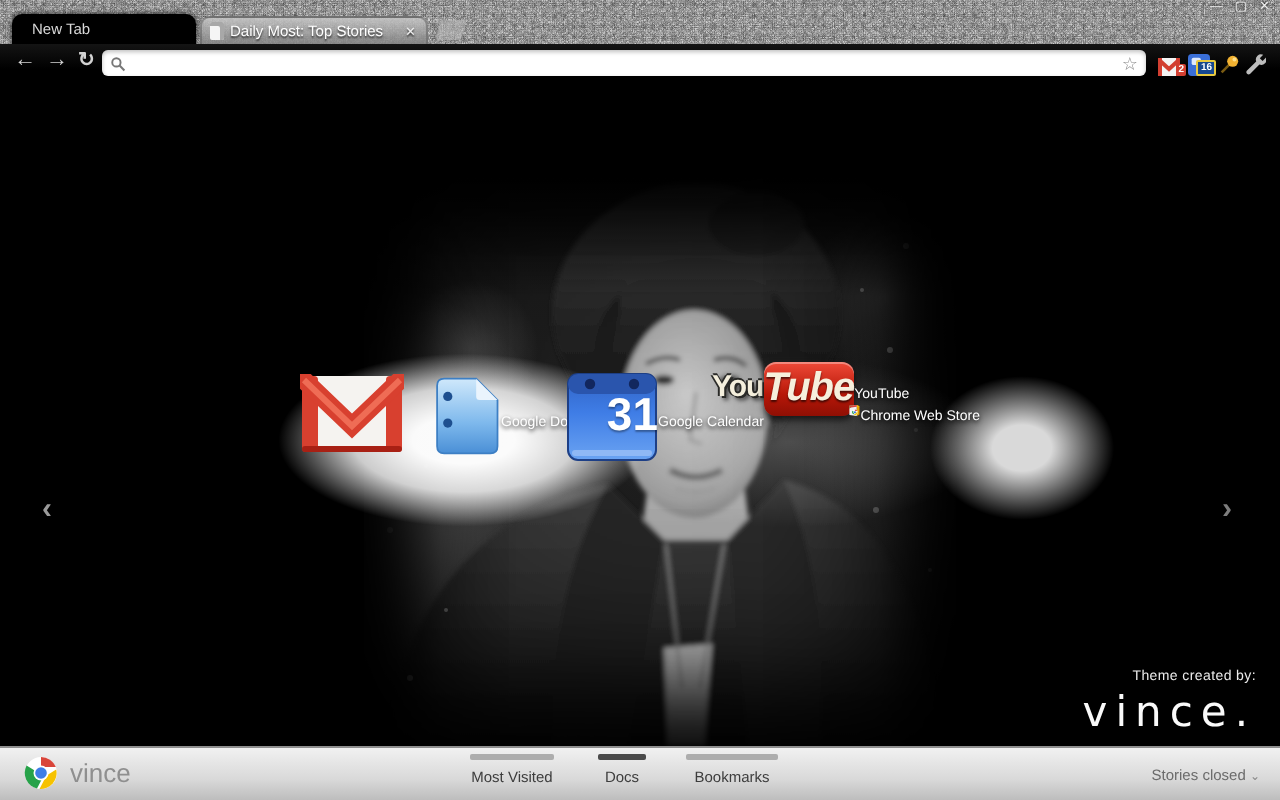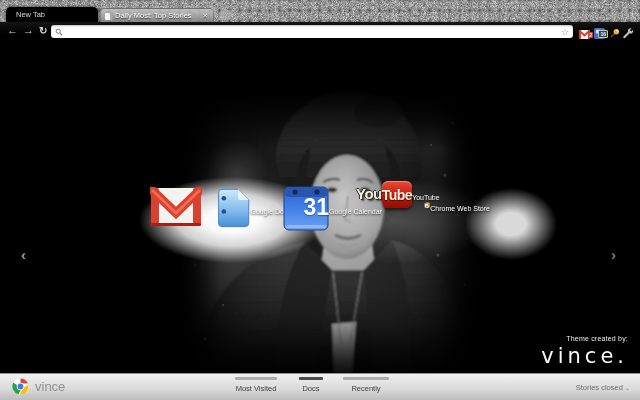--- a/index.html
+++ b/index.html
@@ -87,22 +87,22 @@
   .app-cal{left:283px;top:145px;width:72px;}
   .app-yt{left:356px;top:140px;width:68px;}
   .app-ws{left:424px;top:138px;width:66px;}
   .yt-top{font-size:15px;font-weight:bold;color:#f4efdd;letter-spacing:-0.5px;
      text-shadow:1px 1px 0 #2a2a28, -1px 0 0 #2a2a28, 0 -1px 0 #2a2a28, 2px 2px 2px rgba(0,0,0,.7);
      line-height:16px;}
   .yt-box{margin-top:1px;width:46px;height:27px;border-radius:6px;
      background:linear-gradient(#ef4a38,#b71708 60%,#8f0f04);
      box-shadow:0 2px 3px rgba(0,0,0,.6), inset 0 1px 0 rgba(255,255,255,.35);
      display:flex;align-items:center;justify-content:center;}
-  .yt-bottom{font-size:14px;font-weight:bold;color:#f6efdc;letter-spacing:-0.5px;
-     text-shadow:0 1px 1px rgba(0,0,0,.6);}
+  .yt-bottom{font-size:20px;font-weight:bold;color:#f6efdc;letter-spacing:-0.5px;
+     text-shadow:0 1px 1px rgba(0,0,0,.6);font-style:italic;}
   .cal-day{position:absolute;left:0;top:9px;width:100%;text-align:right;
      font-size:23px;font-weight:bold;color:#fff;text-shadow:0 1px 1px rgba(0,0,0,.35);}
   
   .pg{position:absolute;z-index:10;font-size:15px;font-weight:bold;line-height:16px;}
   .pg-prev{left:21px;top:207px;color:#9a9a9a;}
   .pg-next{left:611px;top:207px;color:#7d7d7d;}
   
   .credit{position:absolute;right:12px;top:295px;z-index:10;text-align:right;}
   .credit-prefix{font-size:7px;color:#ececec;letter-spacing:.2px;}
   .credit-name{margin-top:2px;font-size:21px;color:#fafafa;letter-spacing:4px;
@@ -357,21 +357,21 @@
     <div class="bb-item bb-mostvisited">
       <div class="bb-line"></div>
       <span>Most Visited</span>
     </div>
     <div class="bb-item bb-apps active">
       <div class="bb-line"></div>
       <span>Docs</span>
     </div>
     <div class="bb-item bb-bookmarks">
       <div class="bb-line"></div>
-      <span>Recently</span>
+      <span>Bookmarks</span>
     </div>
     <div class="bb-recent">
       <span>Stories closed</span>
       <span class="chev">⌄</span>
     </div>
   </div>
 
 </div>
 
 </body></html>

